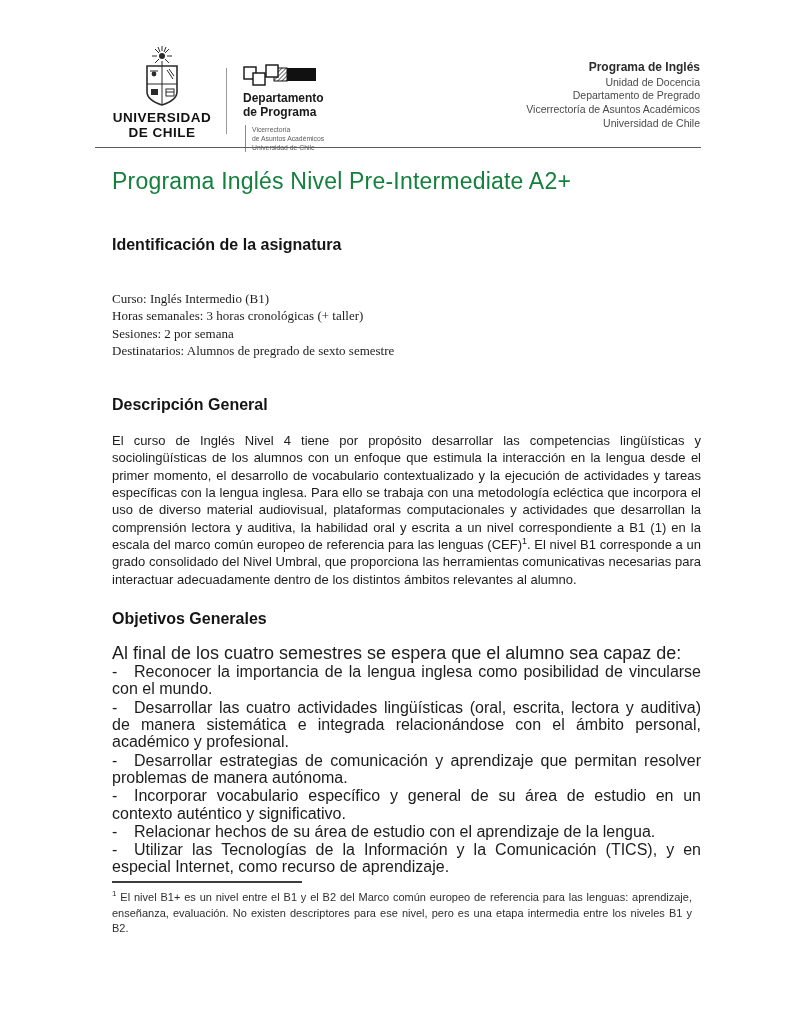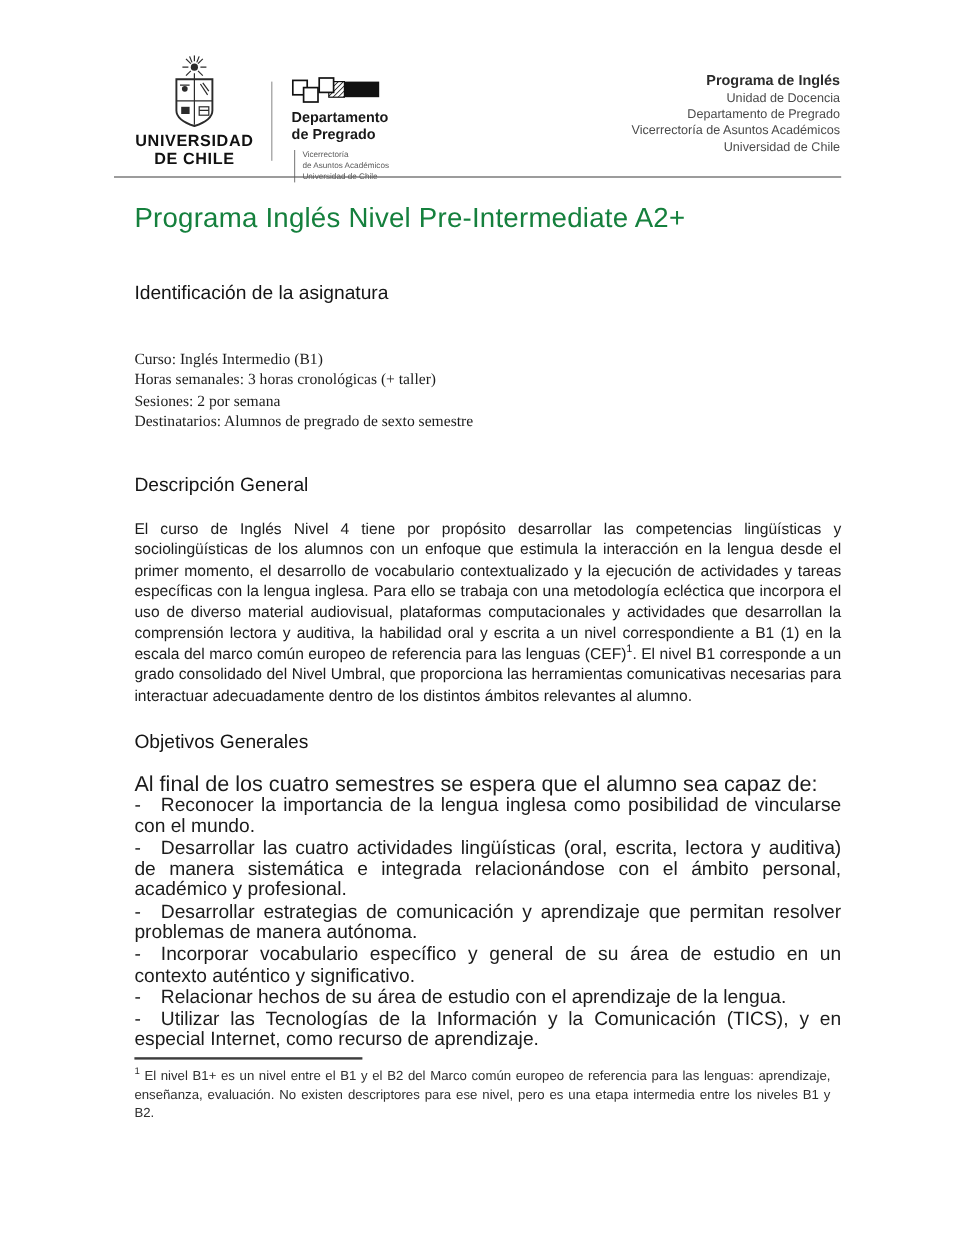--- a/index.html
+++ b/index.html
@@ -34,21 +34,21 @@
   .program-block .pb-line { font-size: 10.5px; color: #4a4a4a; }
 
   .header-rule {
     position: absolute; top: 147px; left: 95px; width: 606px;
     border: 0; border-top: 1.6px solid #5c5c5c;
   }
 
   
   .doc { position: absolute; left: 112px; width: 589px; top: 168px; }
   .doc-title { font-size: 23px; font-weight: 400; color: #15803d; letter-spacing: 0.2px; }
-  .h2 { font-size: 16px; font-weight: 400; color: #151515; }
+  .h2 { font-size: 16px; font-weight: 700; color: #151515; }
   .h2.ident { margin-top: 41px; }
   .h2.desc  { margin-top: 37px; }
   .h2.obj   { margin-top: 22px; }
   .ident-lines { margin-top: 36px; font-size: 13px; line-height: 17.3px; font-family: Liberation Serif, serif; }
   .para {
     margin-top: 18px; font-size: 13px; line-height: 17.3px;
     text-align: justify; color: #1c1c1c;
   }
   .para sup { font-size: 9px; vertical-align: super; line-height: 0; }
   .intro { margin-top: 17px; font-size: 18px; line-height: 17.3px; }
@@ -123,21 +123,21 @@
             </defs>
             <rect x="1" y="3" width="12" height="12" fill="#fff" stroke="#111" stroke-width="1.4"></rect>
             <rect x="10" y="9" width="12" height="12" fill="#fff" stroke="#111" stroke-width="1.4"></rect>
             <rect x="31" y="4" width="13" height="13" fill="url(#hatch)" stroke="#111" stroke-width="1"></rect>
             <rect x="23" y="1" width="12" height="12" fill="#fff" stroke="#111" stroke-width="1.4"></rect>
             <rect x="44" y="4" width="29" height="13" fill="#111" stroke="none"></rect>
           </svg>
         </span>
         <div class="pregrado-title">
           <div>Departamento</div>
-          <div>de Pregrado</div>
+          <div>de Programa</div>
         </div>
         <div class="pregrado-sub">
           <div>Vicerrectoría</div>
           <div>de Asuntos Académicos</div>
           <div>Universidad de Chile</div>
         </div>
       </div>
     </div>
 
     <div class="program-block">

